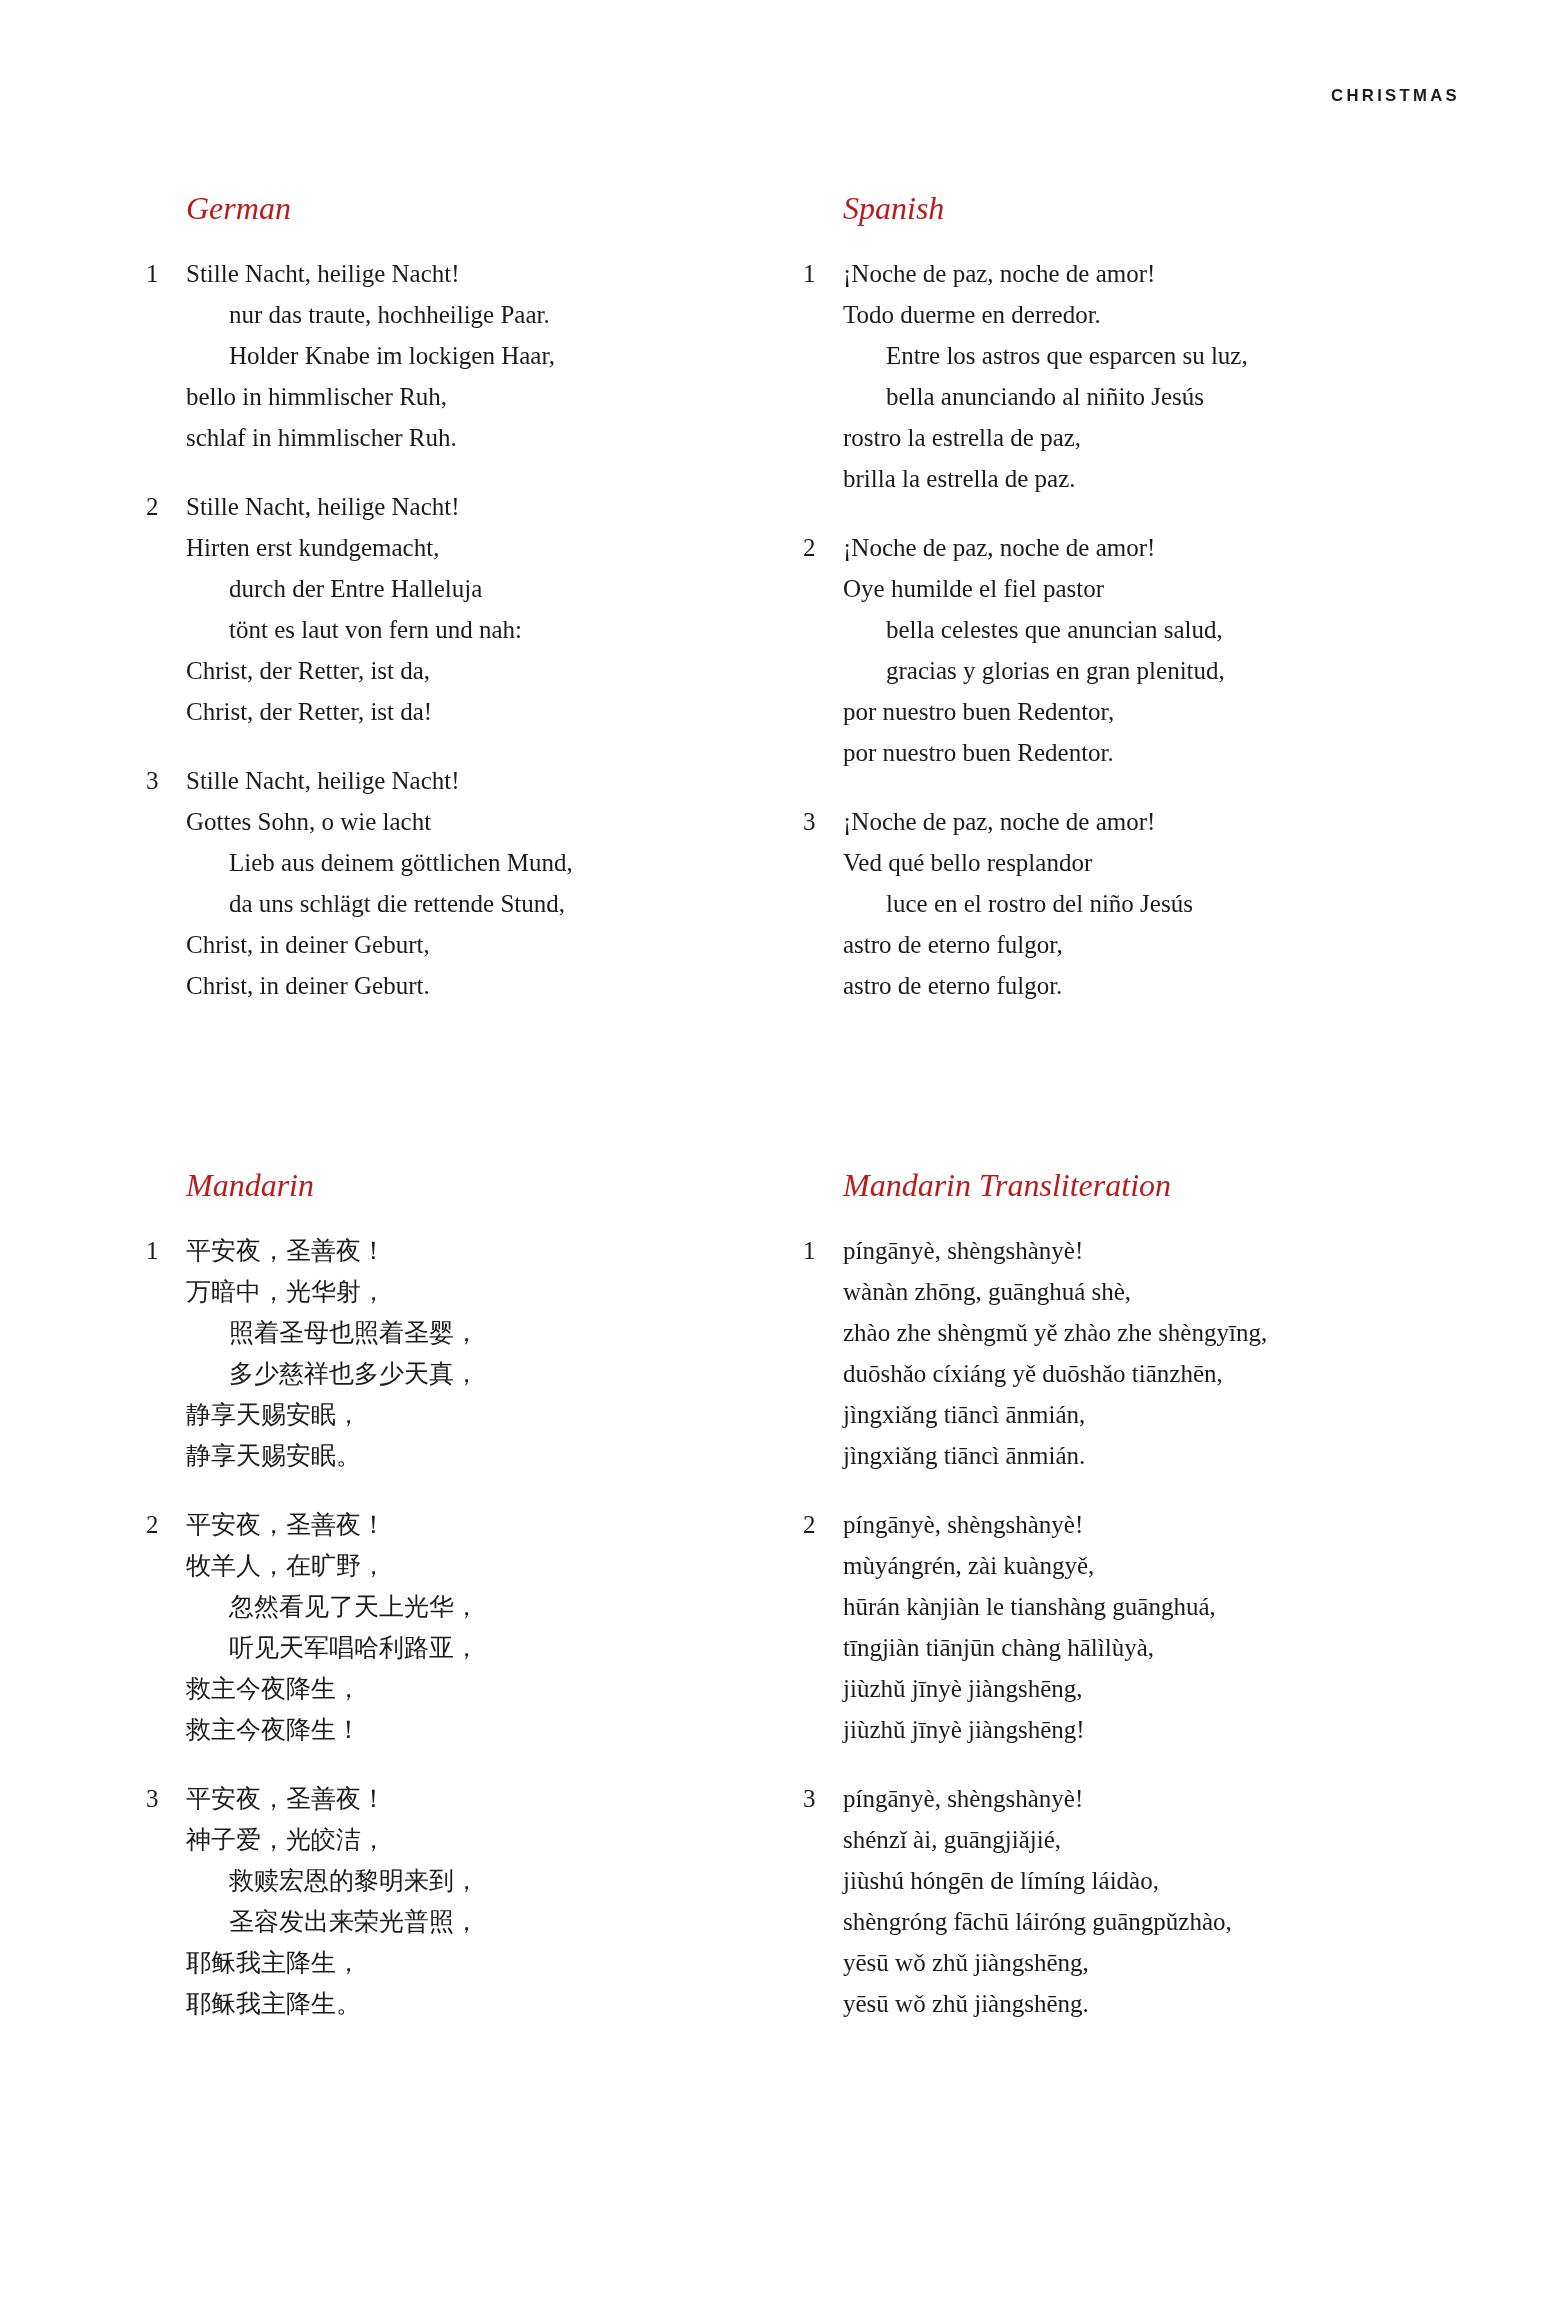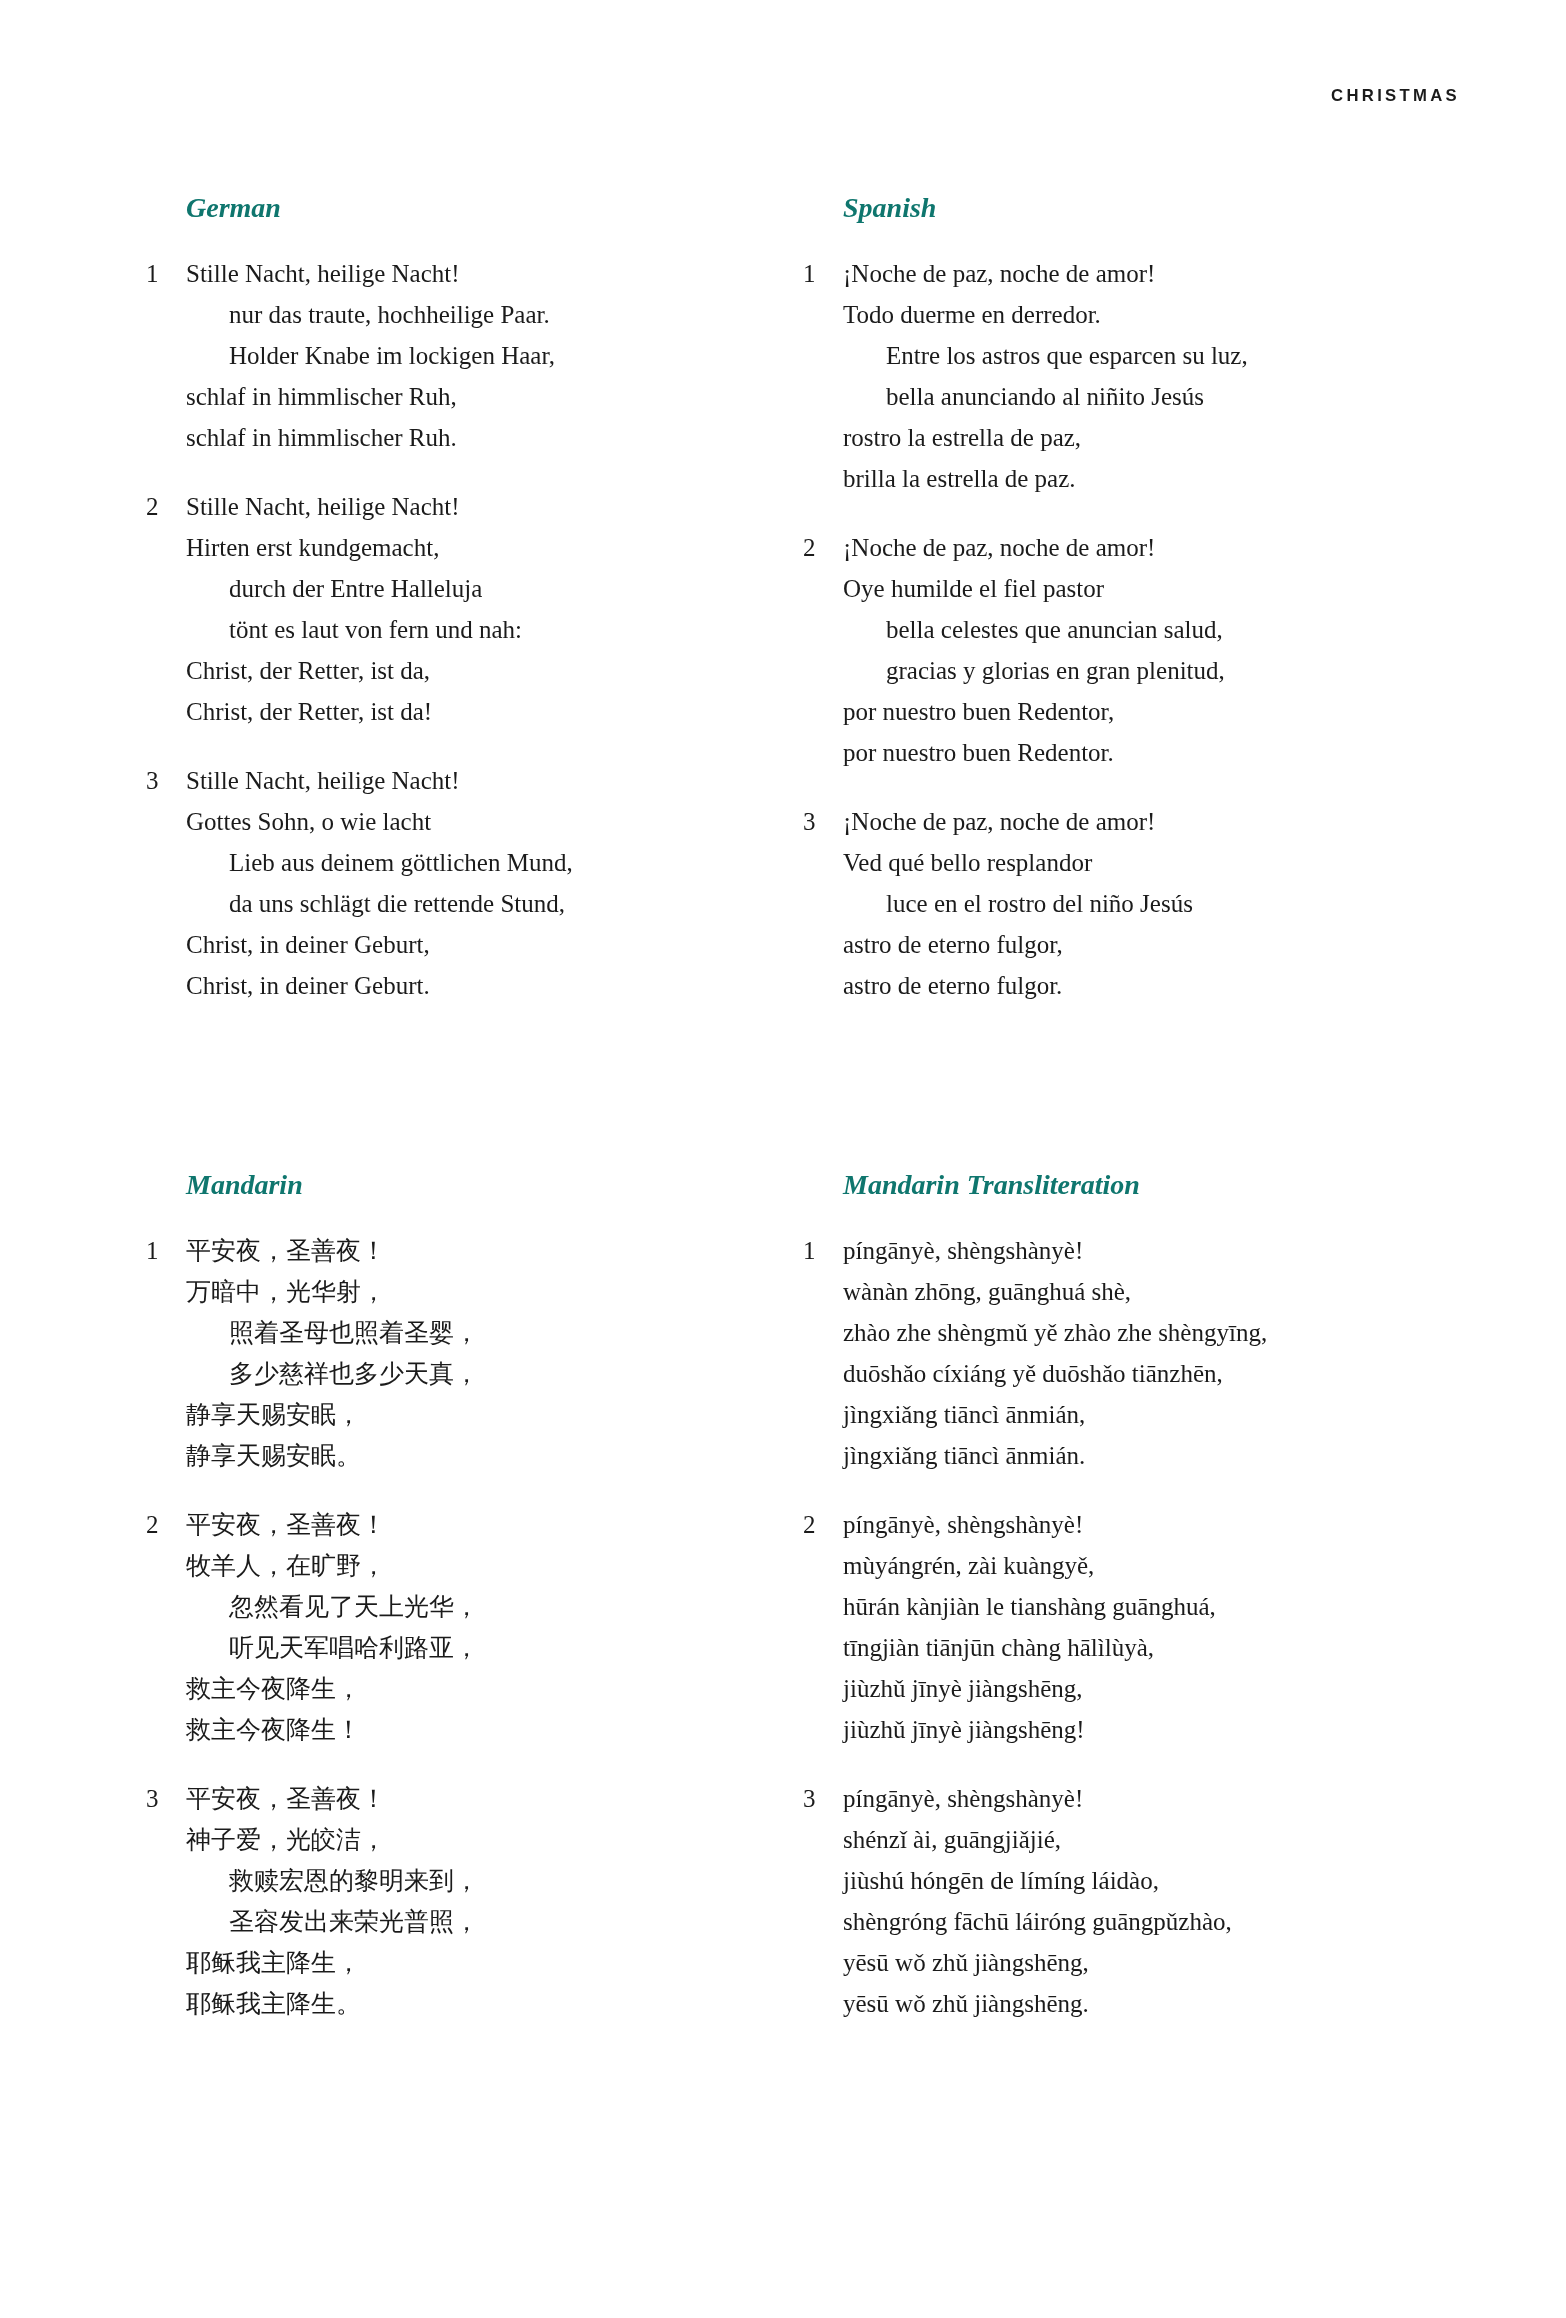--- a/index.html
+++ b/index.html
@@ -31,25 +31,25 @@
   }
   .song-section {
     display: grid;
     grid-template-columns: 657px 1fr;
   }
   .song-section + .song-section {
     margin-top: 134px;
   }
   .column-title {
     font-style: italic;
-    font-weight: 700;
-    font-size: 28px;
+    font-weight: 400;
+    font-size: 32px;
     line-height: 34px;
     margin: 0 0 28px 40px;
-    color: #0f766e;
+    color: #b91c1c;
   }
   .verse {
     display: flex;
     margin-bottom: 28px;
   }
   .verse-number {
     flex: none;
     width: 40px;
     font-size: 25px;
     line-height: 41px;
@@ -70,21 +70,21 @@
   <main class="content">
       <section class="song-section">
         <div class="column">
           <h2 class="column-title">German</h2>
           <div class="verse">
             <div class="verse-number">1</div>
             <div class="verse-lines">
               <div class="verse-line">Stille Nacht, heilige Nacht!</div>
               <div class="verse-line indent">nur das traute, hochheilige Paar.</div>
               <div class="verse-line indent">Holder Knabe im lockigen Haar,</div>
-              <div class="verse-line">schlaf in himmlischer Ruh,</div>
+              <div class="verse-line">bello in himmlischer Ruh,</div>
               <div class="verse-line">schlaf in himmlischer Ruh.</div>
             </div>
           </div>
           <div class="verse">
             <div class="verse-number">2</div>
             <div class="verse-lines">
               <div class="verse-line">Stille Nacht, heilige Nacht!</div>
               <div class="verse-line">Hirten erst kundgemacht,</div>
               <div class="verse-line indent">durch der Entre Halleluja</div>
               <div class="verse-line indent">tönt es laut von fern und nah:</div>

